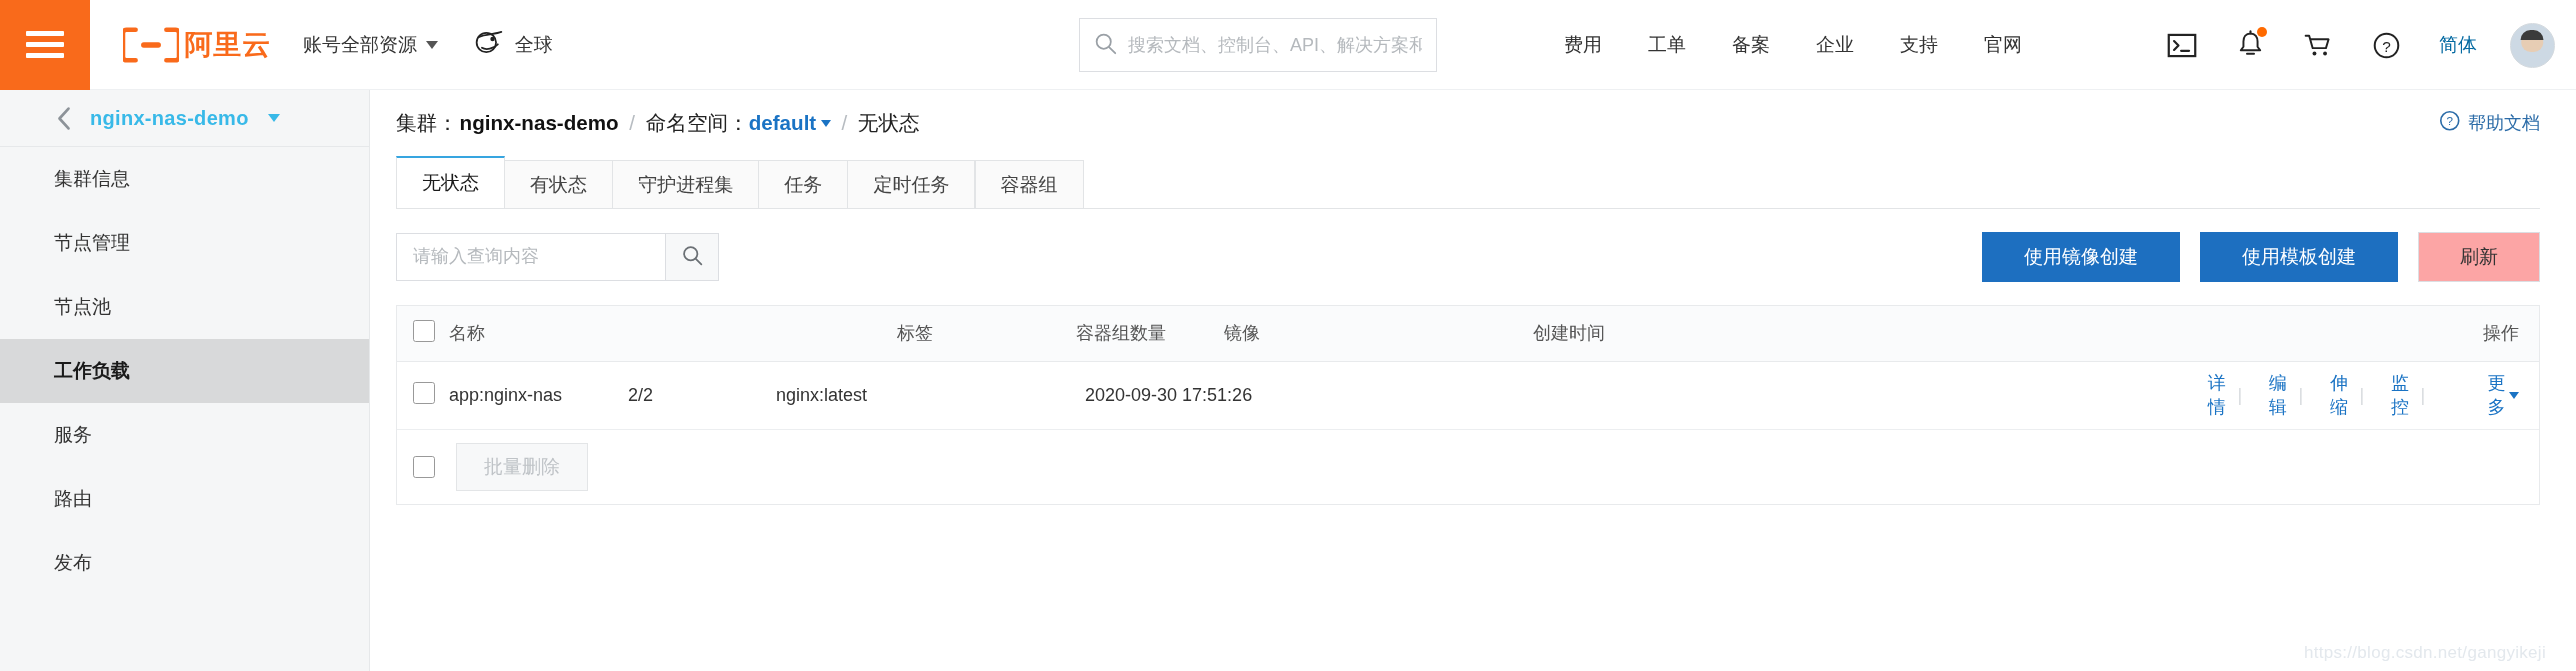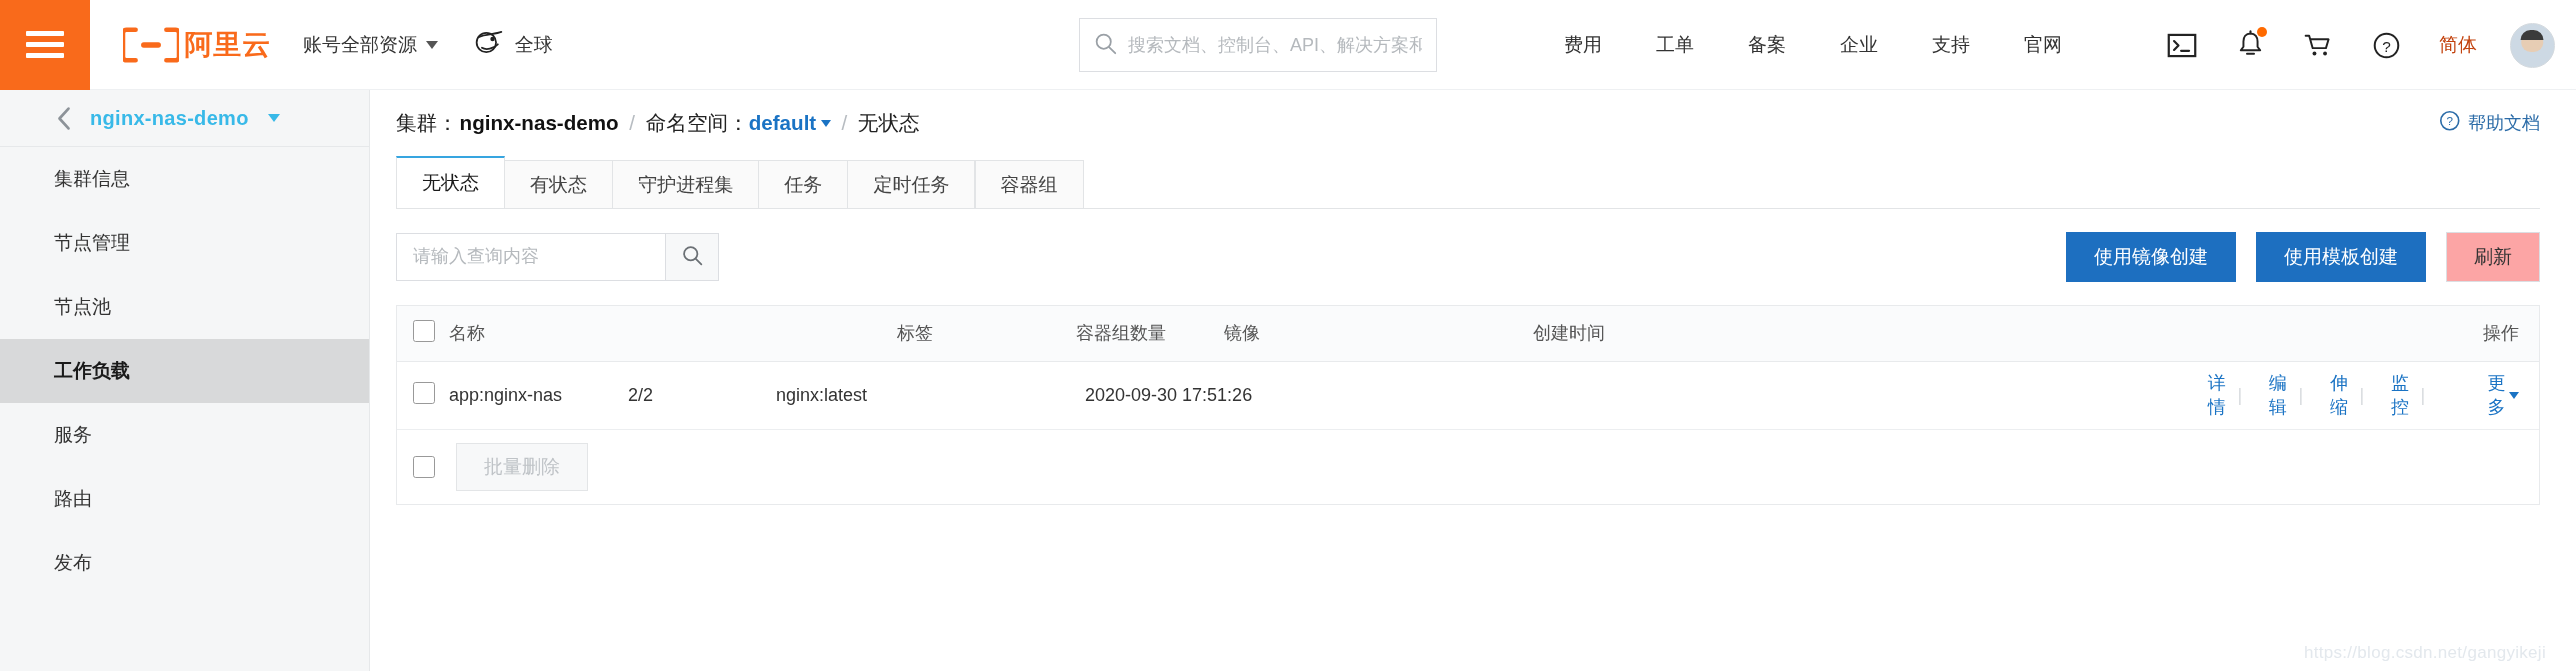--- a/index.html
+++ b/index.html
@@ -55,39 +55,39 @@
   }
   .search-wrap svg { flex: 0 0 21.5px; }
   .search-input {
     border: none; outline: none; background: transparent;
     font-size: 18px; color: #333; margin-left: 10.7px; width: 100%;
     font-family: "Liberation Sans", sans-serif;
   }
   .search-input::placeholder { color: #b5b9bd; }
   .nav-links {
     position: absolute; left: 1541px; top: 0; height: 90px;
-    display: flex; align-items: center; gap: 8px;
+    display: flex; align-items: center; gap: 0;
   }
   .nav-links a {
     font-size: 19px; color: #333; text-decoration: none;
     padding: 0 23px; white-space: nowrap; cursor: pointer;
   }
   .icon-links {
     position: absolute; right: 21.5px; top: 0; height: 90px;
     display: flex; align-items: center; gap: 27px;
   }
   .icon-btn {
     width: 41px; height: 41px; display: flex; align-items: center;
     justify-content: center; cursor: pointer; position: relative;
   }
   .badge-dot {
     position: absolute; top: 2.7px; right: 3.6px; width: 10px; height: 10px;
     border-radius: 50%; background: #ff6a00;
   }
-  .lang { font-size: 19px; color: #c2410c; cursor: pointer; padding: 0 5.4px; }
+  .lang { font-size: 19px; color: #0369a1; cursor: pointer; padding: 0 5.4px; }
   .avatar {
     width: 45px; height: 45px; border-radius: 50%;
     background: radial-gradient(circle at 50% 38%, #e8d7c7 0 30%, #cdd9e4 31% 100%);
     border: 0.9px solid #d3d9de; position: relative; overflow: hidden; cursor: pointer;
   }
   .avatar::before {
     content:''; position:absolute; left:50%; top:20%; transform:translateX(-50%);
     width:21.5px; height:20px; border-radius:50% 50% 45% 45%; background:#e7cdb4;
   }
   .avatar::after {
@@ -166,21 +166,21 @@
     padding: 8px 16px; font-size: 18px; outline: none; color: #333;
     font-family: "Liberation Sans", sans-serif;
   }
   .searchbox input::placeholder { color: #b5b9bd; }
   .searchbox .sbtn {
     width: 54px; border: 0.9px solid #dcdee2; background: #f7f8f9;
     display: flex; align-items: center; justify-content: center; cursor: pointer;
   }
   .tb-right { display: flex; align-items: center; gap: 20px; }
   .btn {
-    height: 50px; padding: 0 27px; display: flex; align-items: center;
+    height: 50px; padding: 0 41px; display: flex; align-items: center;
     justify-content: center; font-size: 19px; cursor: pointer; white-space: nowrap;
   }
   .btn-primary { background: #1d6fc0; color: #fff; border: 0.9px solid #1d6fc0; }
   .btn-default { background: #fca5a5; color: #333; border: 0.9px solid #dcdee2; }
 
   
   .table-wrap { margin: 0 36px 0 25px; border: 0.9px solid #e8eaec; border-bottom: none; }
   .thead {
     display: flex; align-items: center; height: 56px;
     background: #fafbfc; border-bottom: 0.9px solid #e8eaec;

